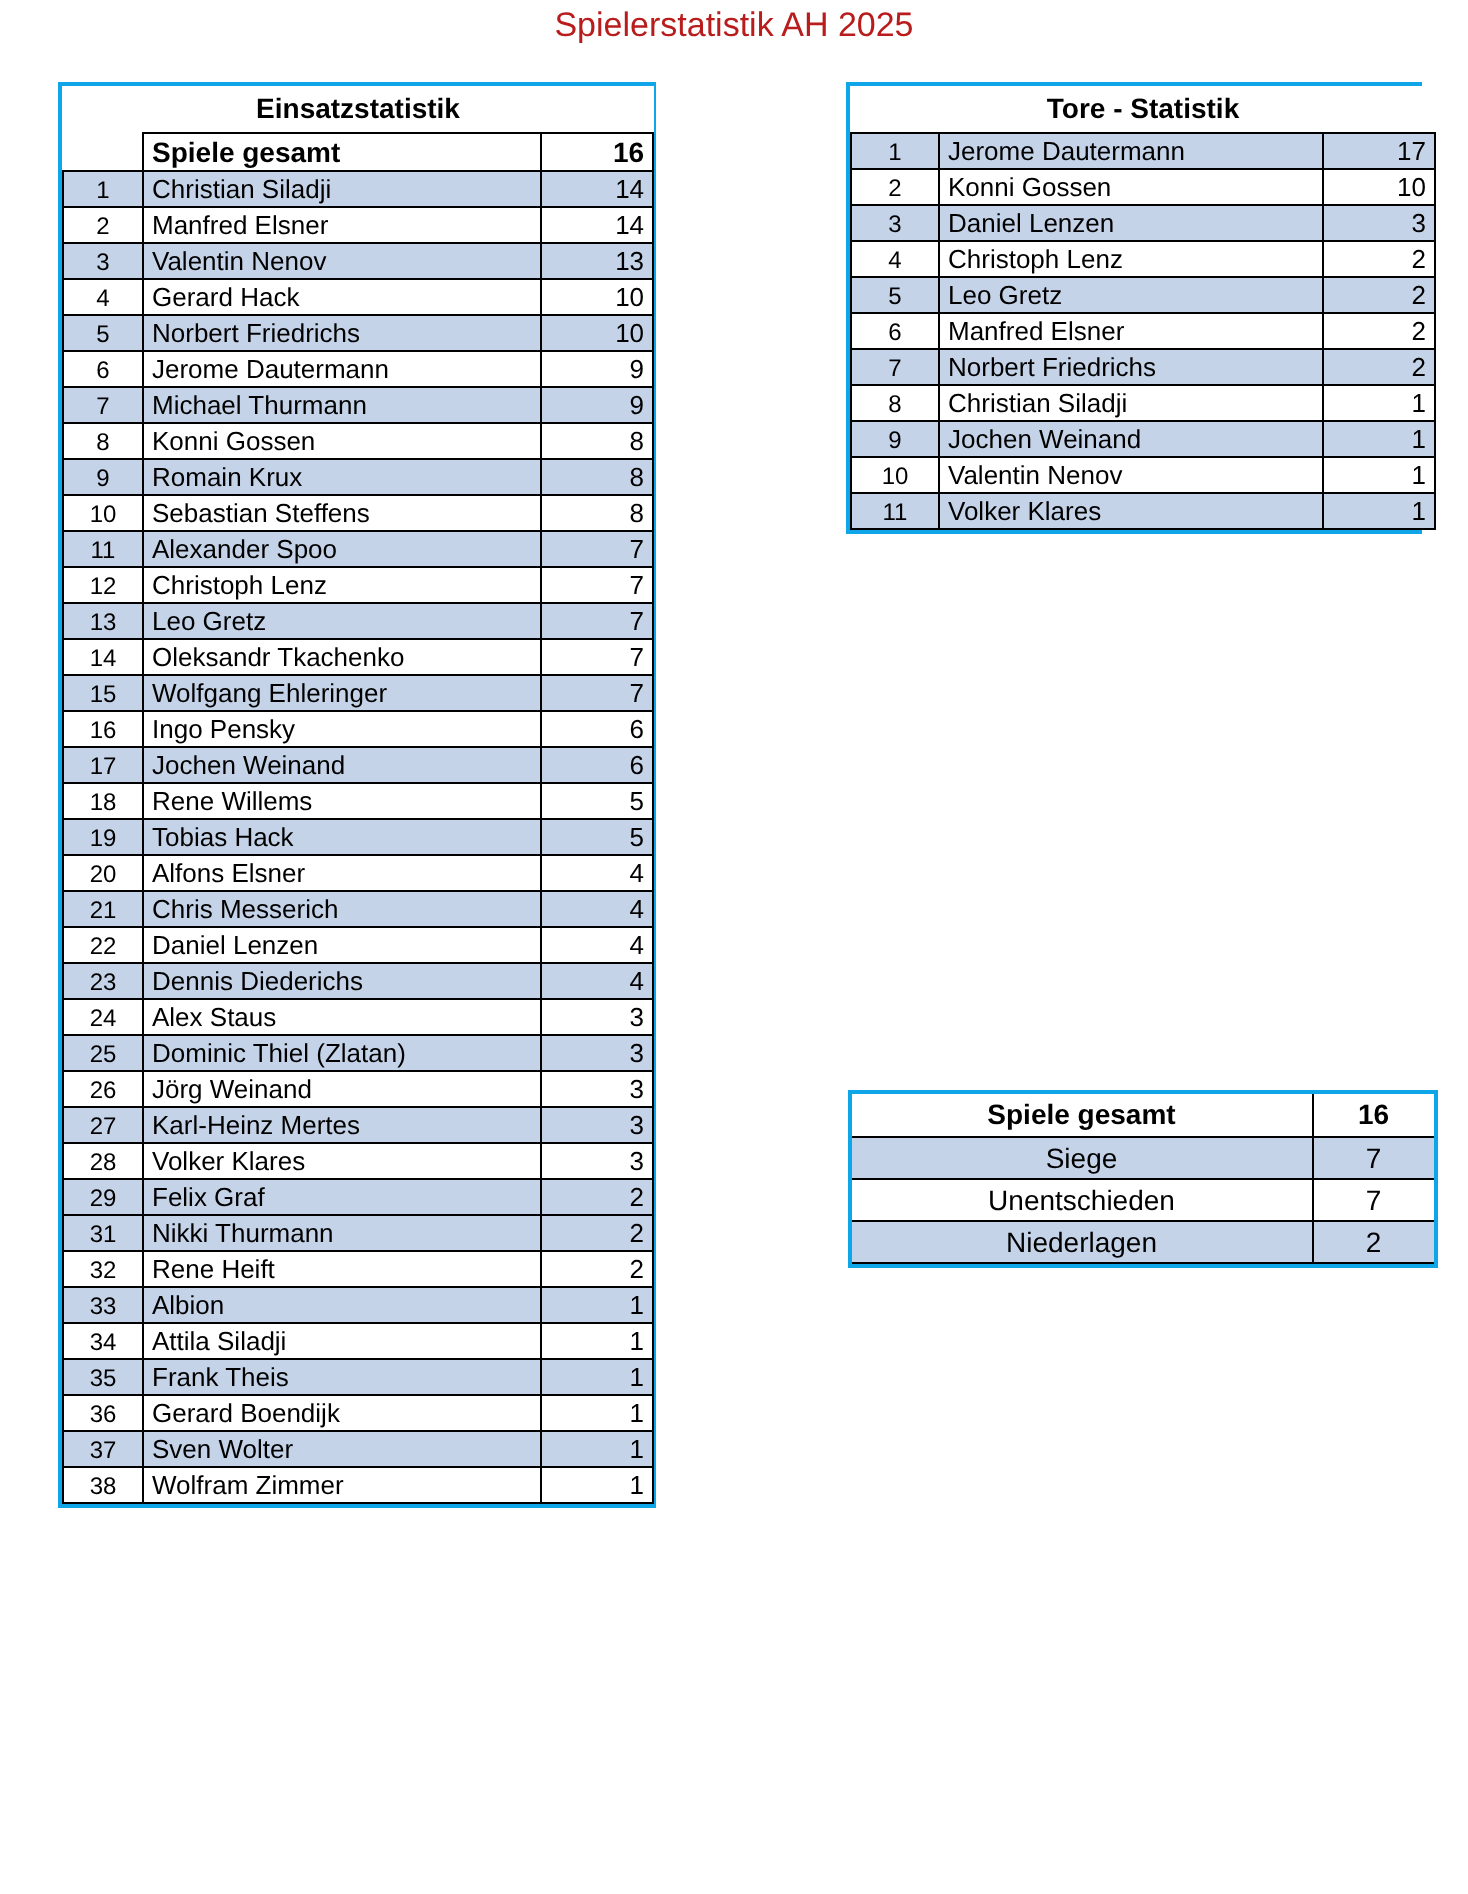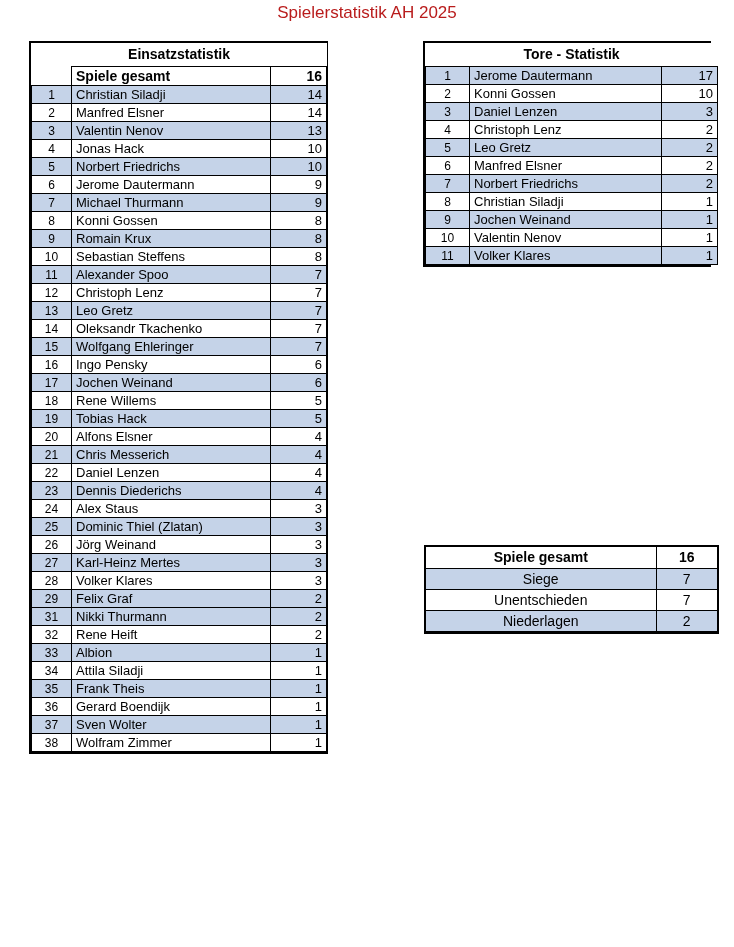--- a/index.html
+++ b/index.html
@@ -31,21 +31,21 @@
   td, th {
     border: 1px solid #000000;
     font-size: 13px;
     padding: 1px 4px;
     font-weight: normal;
     background: #ffffff;
     height: 17px;
     box-sizing: border-box;
   }
   .outer {
-    border: 2px solid #000000;
+    border: 2px solid #0ea5e9;
     background: #ffffff;
     position: absolute;
     box-sizing: border-box;
     padding: 0;
   }
   .tbl-head td {
     text-align: center;
     font-weight: bold;
     font-size: 14px;
     border: none;
@@ -137,21 +137,21 @@
           <td>Manfred Elsner</td>
           <td class="num">14</td>
         </tr>
         <tr class="alt">
           <td class="idx">3</td>
           <td>Valentin Nenov</td>
           <td class="num">13</td>
         </tr>
         <tr class="white">
           <td class="idx">4</td>
-          <td>Jonas Hack</td>
+          <td>Gerard Hack</td>
           <td class="num">10</td>
         </tr>
         <tr class="alt">
           <td class="idx">5</td>
           <td>Norbert Friedrichs</td>
           <td class="num">10</td>
         </tr>
         <tr class="white">
           <td class="idx">6</td>
           <td>Jerome Dautermann</td>

